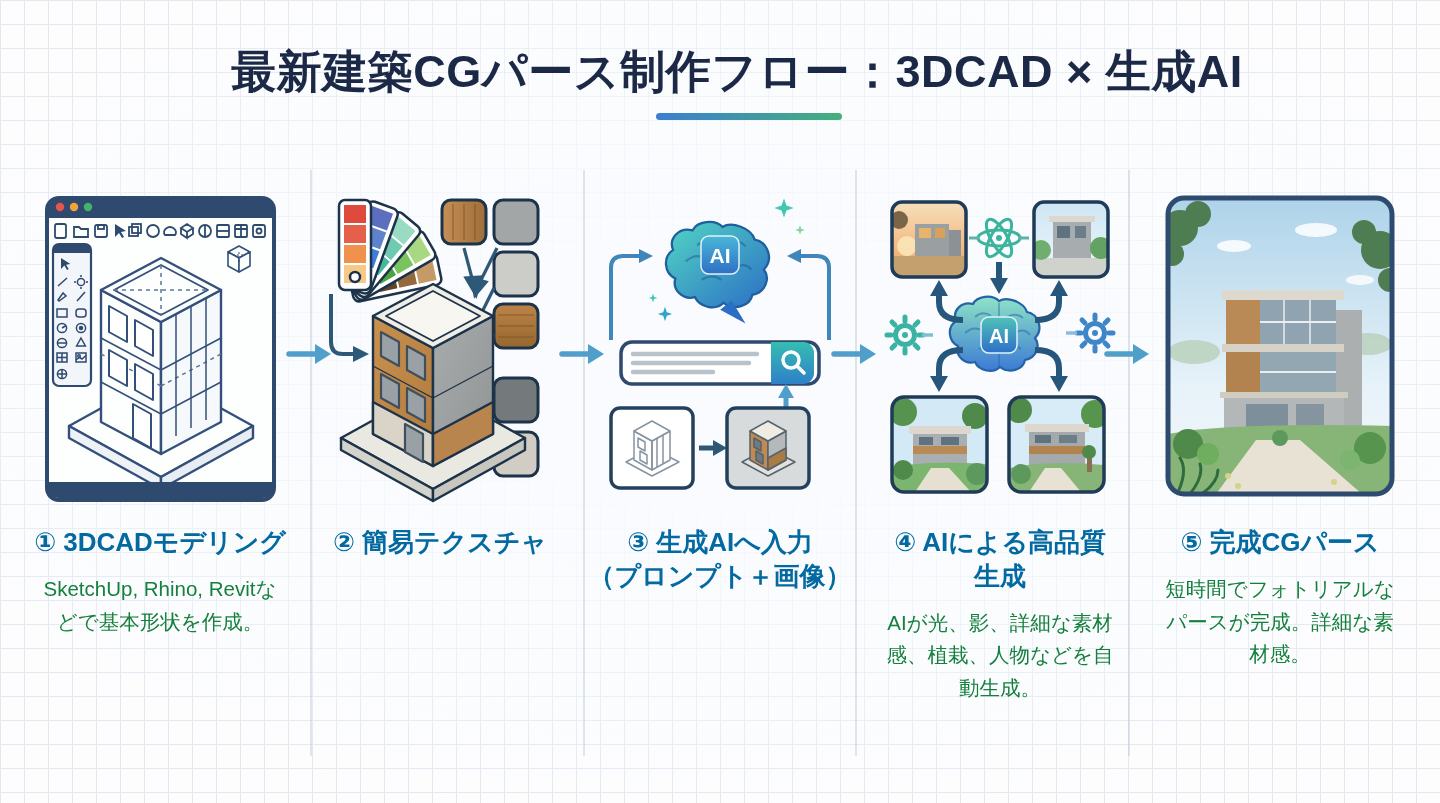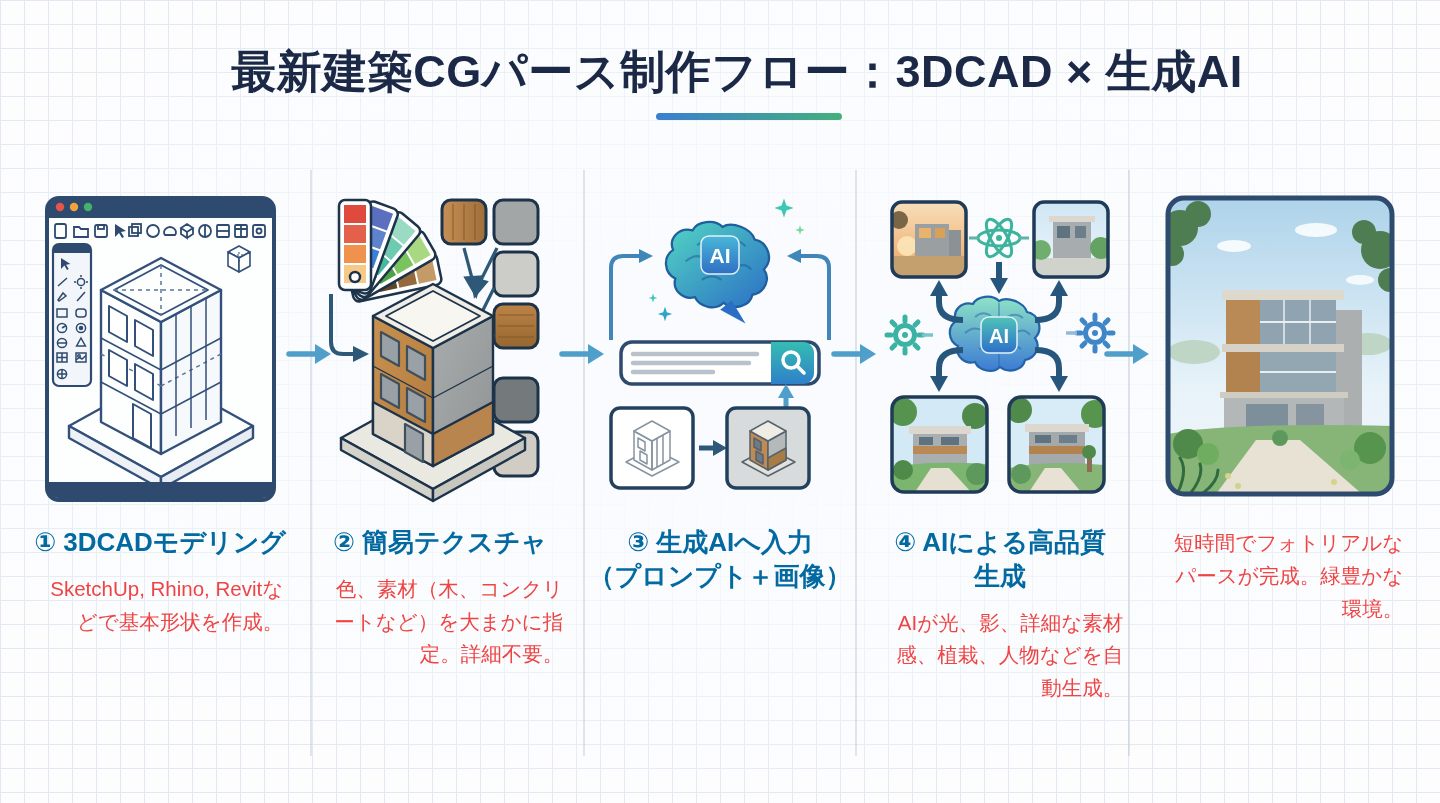--- a/index.html
+++ b/index.html
@@ -14,21 +14,21 @@
     font-size:45px;font-weight:800;color:#1b2947;letter-spacing:.5px;}
   .underline{position:absolute;top:113px;left:656px;width:186px;height:7px;border-radius:4px;z-index:2;
     background:linear-gradient(90deg,#3b7fd0,#45b07c);}
   .columns{position:absolute;top:162px;left:20px;right:20px;bottom:8px;display:flex;z-index:2;}
   .column{flex:1 1 0;min-width:0;display:flex;flex-direction:column;align-items:center;}
   .illus{height:352px;box-sizing:border-box;padding-top:32px;display:flex;align-items:flex-start;justify-content:center;}
   .illus svg{display:block;}
   .heading{margin:12px 0 0;font-size:26px;line-height:1.3;font-weight:800;color:#0369a1;text-align:center;}
   .heading span{display:block;}
   .heading span:empty{display:none;}
-  .body{margin:13px auto 0;width:88%;font-size:20.5px;line-height:1.6;color:#ef4444;font-weight:500;text-align:right;}
+  .body{margin:13px auto 0;width:88%;font-size:20.5px;line-height:1.6;color:#15803d;font-weight:500;text-align:center;}
   .divider{position:absolute;top:170px;width:2px;height:586px;background:rgba(178,190,206,.38);z-index:1;}
   .flow-arrow{position:absolute;top:341px;z-index:3;}
 </style>
 </head>
 <body>
 
 <div class="canvas">
   <div class="grid"></div>
   <div class="fade"></div>
 
@@ -242,21 +242,20 @@
               <polygon points="66,180 84,190 84,214 66,204"></polygon>
               <polygon points="92,194 110,204 110,228 92,218"></polygon>
               <polygon points="90,230 108,240 108,268 90,258"></polygon>
             </g>
           </g>
         </svg>
       </div>
       <h2 class="heading">
         <span>② 簡易テクスチャ</span>
       </h2>
-      <p class="body">色、素材（木、コンクリートなど）を大まかに指定。詳細不要。</p>
     </section>
 
     <section class="column">
       <div class="illus">
         <svg width="250" height="320" viewBox="0 0 250 320">
           <defs>
             <linearGradient id="s3brain" x1="0" y1="0" x2="1" y2="1">
                 <stop offset="0" stop-color="#52d6c3"></stop>
                 <stop offset="1" stop-color="#2b6ec5"></stop>
               </linearGradient>
@@ -554,21 +553,24 @@
                 <path d="M14 298 q10 -22 2 -34 M26 300 q14 -18 10 -30 M38 300 q16 -12 16 -24"></path>
               </g>
               <circle cx="64" cy="282" r="3" fill="#d8d28a"></circle>
                 <circle cx="74" cy="292" r="3" fill="#cfd489"></circle>
                 <circle cx="170" cy="288" r="3" fill="#d8d28a"></circle>
             </g>
           </g>
           <rect x="4" y="4" width="224" height="296" rx="16" fill="none" stroke="#2e4a6e" stroke-width="5"></rect>
         </svg>
       </div>
-      <p class="body">短時間でフォトリアルなパースが完成。緑豊かな環境。</p>
+      <h2 class="heading">
+        <span>⑤ 完成CGパース</span>
+      </h2>
+      <p class="body">短時間でフォトリアルなパースが完成。詳細な素材感。</p>
     </section>
   </div>
 
   <div class="divider" style="left:310px;"></div>
   <div class="divider" style="left:583px;"></div>
   <div class="divider" style="left:855px;"></div>
   <div class="divider" style="left:1128px;"></div>
 
   <svg class="flow-arrow" style="left:286px;" width="48" height="26">
     <line x1="3" y1="13" x2="31" y2="13" stroke="#4f9fca" stroke-width="5.5" stroke-linecap="round"></line>

